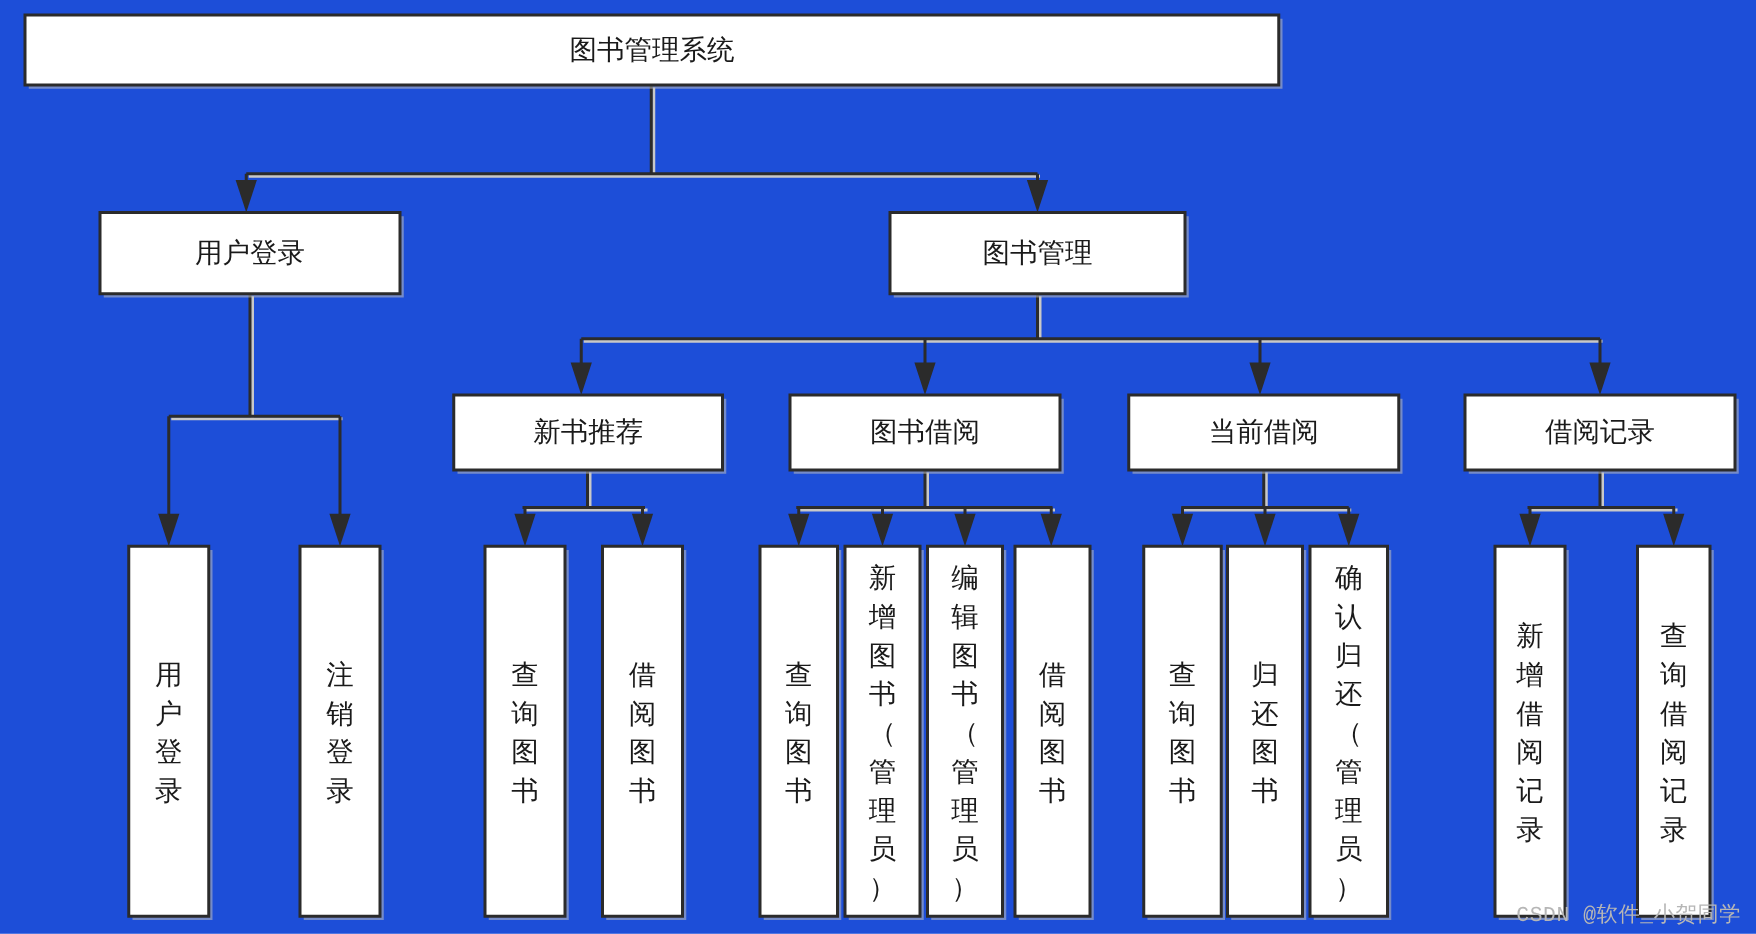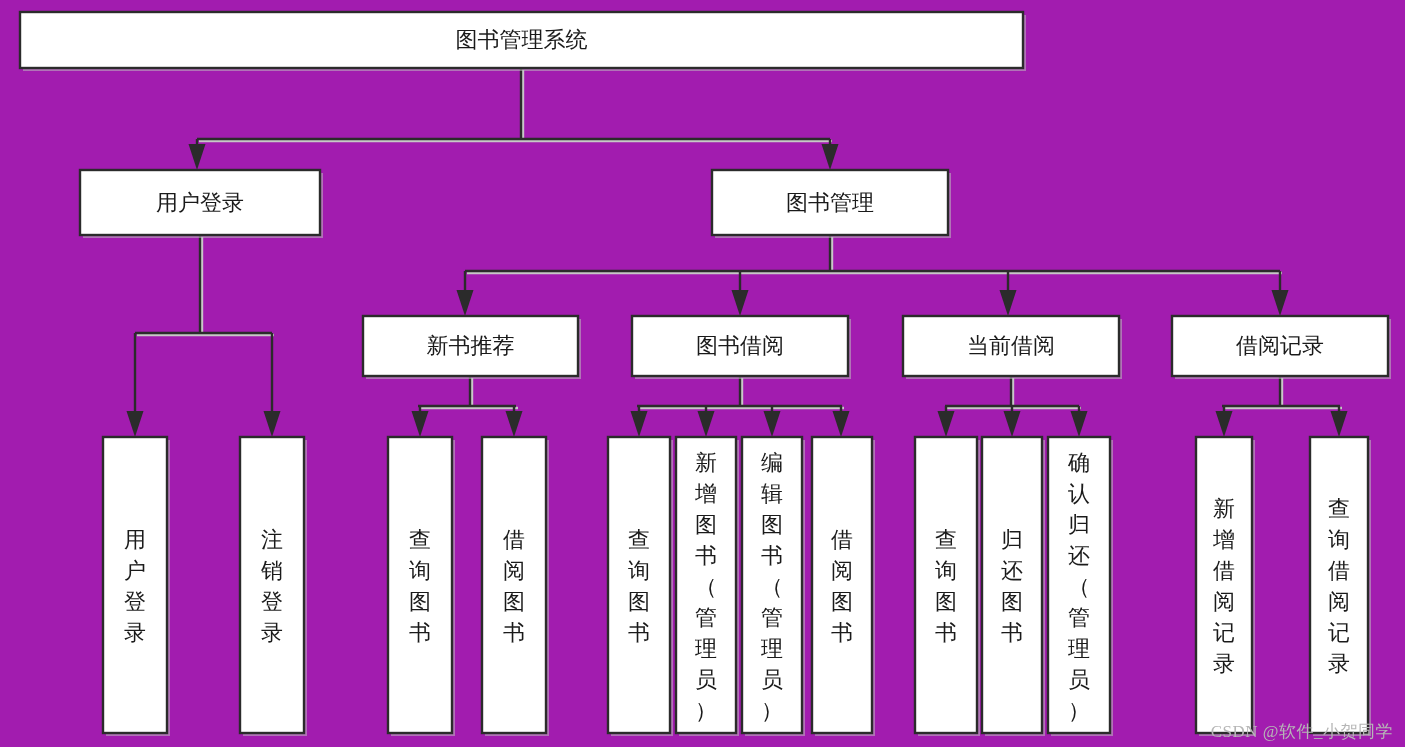--- a/index.html
+++ b/index.html
@@ -10,21 +10,21 @@
   body {
     width: 1405px;
     height: 747px;
     overflow: hidden;
     font-family: "DejaVu Sans", "Liberation Sans", sans-serif;
   }
   #diagram-root {
     position: relative;
     width: 1405px;
     height: 747px;
-    background: #a21caf;
+    background: #1d4ed8;
     text-align: center;
   }
   svg.diagram-canvas {
     position: absolute;
     top: 0;
     left: 0;
     width: 1405px;
     height: 747px;
     display: block;
   }
@@ -63,21 +63,21 @@
   .node-label-v {
     font-family: "DejaVu Sans", "Liberation Sans", sans-serif;
     font-size: 22px;
     fill: #1a1a1a;
     text-anchor: middle;
   }
   .watermark-text {
     position: absolute;
     right: 12px;
     bottom: 4px;
-    font-family: Liberation Serif, serif;
+    font-family: Liberation Mono, monospace;
     font-size: 17px;
     color: #b6b6b6;
     letter-spacing: 0.5px;
     user-select: none;
     white-space: nowrap;
   }
 </style>
 </head>
 <body>
 

